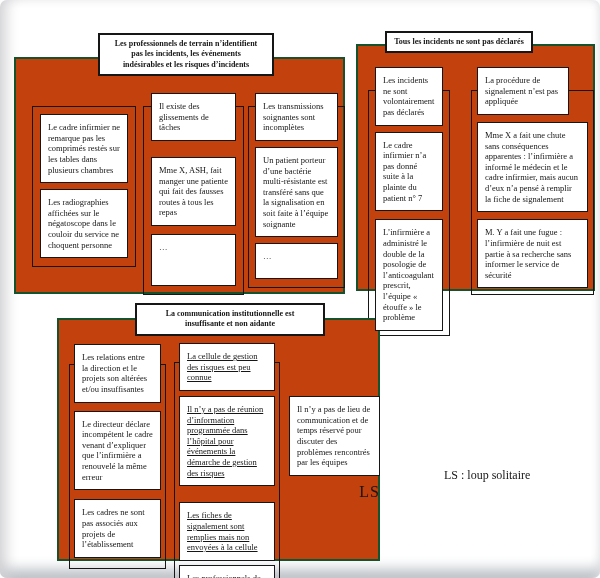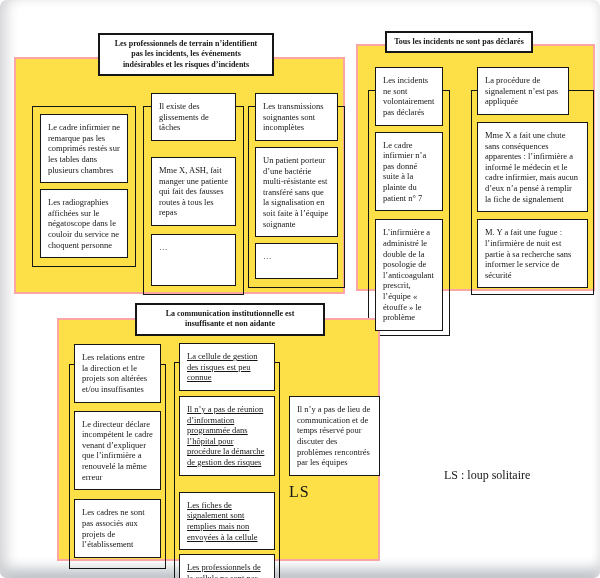--- a/index.html
+++ b/index.html
@@ -6,32 +6,32 @@
   body{width:600px;height:578px;font-family:"Liberation Serif","DejaVu Serif",serif;color:#161616;}
   #page{
     position:relative;width:600px;height:578px;background:#ffffff;overflow:hidden;
     border-radius:7px;
     box-shadow:
       inset 16px 0 14px -10px #d2d2d5,
       inset -9px 0 10px -8px #e3e3e6,
       inset 0 10px 10px -9px #ededef,
       inset 0 -18px 13px -9px #bcc1c7;
   }
-  .group{position:absolute;border:2px solid #fca5a5;background:#fde047;box-sizing:border-box;}
+  .group{position:absolute;border:2px solid #14532d;background:#c2410c;box-sizing:border-box;}
   .gtitle{
     position:absolute;z-index:3;background:#ffffff;border:2px solid #161616;
     font-weight:bold;font-size:8px;line-height:1.3;text-align:center;
     padding:4px 3px;white-space:pre-line;box-sizing:border-box;
   }
   .col{position:absolute;border:1px solid #161616;box-sizing:border-box;background:transparent;}
   .node{
     position:relative;z-index:2;background:#ffffff;border:1px solid #161616;
     font-size:8.5px;line-height:1.25;padding:7px;box-sizing:border-box;
   }
-  .ls{position:absolute;font-size:16px;text-align:left;letter-spacing:1px;}
+  .ls{position:absolute;font-size:16px;text-align:right;letter-spacing:1px;}
   .legend{position:absolute;font-size:12px;}
 </style>
 </head>
 <body>
 
 <div id="page">
 
   <div class="group" style="left:14px;top:57px;width:331px;height:237px;">
     <div class="gtitle" style="left:82px;top:-26px;width:176px;">Les professionnels de terrain n’identifient
 pas les incidents, les événements
@@ -76,21 +76,21 @@
 insuffisante et non aidante</div>
 
     <div class="col" style="left:10px;top:44px;width:97px;padding:0 4px 10px;">
       <div class="node" style="margin-top:-21px;">Les relations entre la direction et le projets son altérées et/ou insuffisantes</div>
       <div class="node" style="margin-top:8px;">Le directeur déclare incompétent le cadre venant d’expliquer que l’infirmière a renouvelé la même erreur</div>
       <div class="node" style="margin-top:9px;">Les cadres ne sont pas associés aux projets de l’établissement</div>
     </div>
 
     <div class="col" style="left:115px;top:42px;width:106px;padding:0 4px 8px;text-decoration:underline;">
       <div class="node" style="margin-top:-20px;">La cellule de gestion des risques est peu connue</div>
-      <div class="node" style="margin-top:5px;">Il n’y a pas de réunion d’information programmée dans l’hôpital pour procédure la démarche de gestion des risques</div>
+      <div class="node" style="margin-top:5px;">Il n’y a pas de réunion d’information programmée dans l’hôpital pour événements la démarche de gestion des risques</div>
       <div class="node" style="margin-top:16px;">Les fiches de signalement sont remplies mais non envoyées à la cellule</div>
       <div class="node" style="margin-top:4px;">Les professionnels de la cellule ne sont pas connus des équipes</div>
     </div>
 
     <div class="node" style="position:absolute;left:230px;top:76px;width:91px;">Il n’y a pas de lieu de communication et de temps réservé pour discuter des problèmes rencontrés par les équipes</div>
     <div class="ls" style="left:230px;top:163px;width:91px;">LS</div>
   </div>
 
   <div class="legend" style="left:444px;top:468px;">LS : loup solitaire</div>
 

